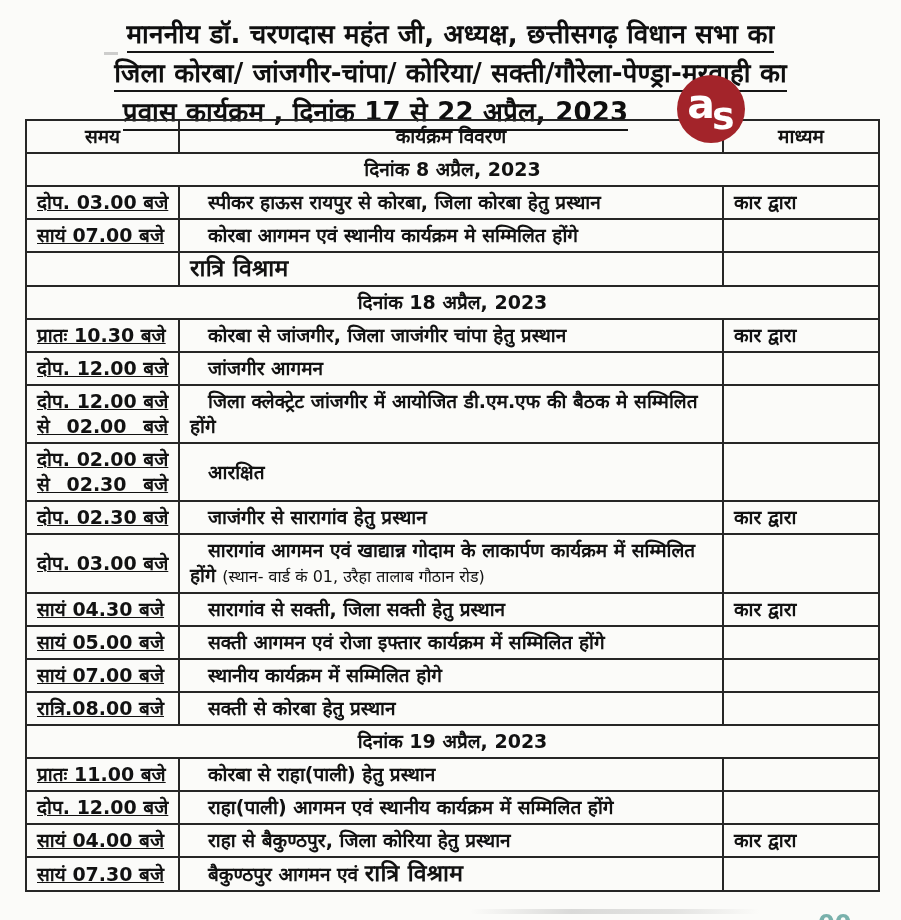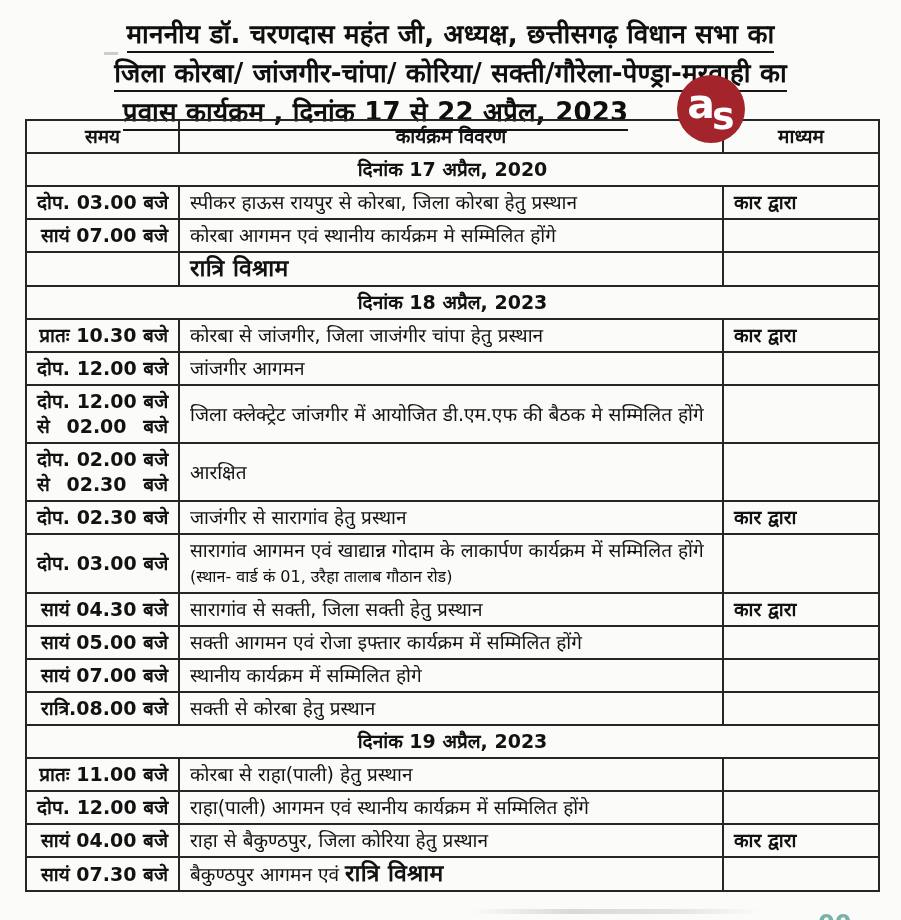--- a/index.html
+++ b/index.html
@@ -66,27 +66,27 @@
     padding: 3px 10px;
     font-size: 19px;
     line-height: 25px;
     font-weight: 700;
     color: #121212;
     vertical-align: middle;
     overflow: hidden;
   }
   th.head-cell { text-align: center; font-size: 21px; padding: 4px 6px; margin-left: 37px; }
   td.section-cell { text-align: center; font-size: 20px; padding: 2px 6px; }
-  td.time-cell { text-align: right; padding-left: 12px; white-space: nowrap; }
+  td.time-cell { text-align: left; padding-left: 12px; white-space: nowrap; text-decoration: underline; }
   .time-cell .time-line-2 { word-spacing: 10px; }
   td.program-cell { text-align: left; padding-left: 13px; }
   td.medium-cell { text-align: left; padding-left: 14px; }
   .prog-bold { font-size: 23px; font-weight: 800; letter-spacing: 0.3px; }
   .prog-small { font-size: 16px; font-weight: 400; }
-  .prog-normal { font-weight: 400; }
+  .prog-normal { font-weight: 700; margin-left: 18px; }
 
   
   .scan-smudge {
     position: absolute;
     left: 470px; top: 909px;
     width: 290px; height: 5px;
     background: linear-gradient(90deg, rgba(140,140,140,0) 0%, rgba(140,140,140,0.30) 35%, rgba(140,140,140,0.22) 70%, rgba(140,140,140,0) 100%);
     border-radius: 3px;
     z-index: 0;
   }
@@ -135,21 +135,21 @@
   </colgroup>
   <thead>
     <tr>
       <th class="head-cell">समय</th>
       <th class="head-cell">कार्यक्रम विवरण</th>
       <th class="head-cell">माध्यम</th>
     </tr>
   </thead>
   <tbody>
       <tr>
-        <td colspan="3" class="section-cell">दिनांक 17 अप्रैल, 2020</td>
+        <td colspan="3" class="section-cell">दिनांक 8 अप्रैल, 2023</td>
       </tr>
       <tr>
         <td class="time-cell">
           <div class="time-line-1">दोप. 03.00 बजे</div>
         </td>
         <td class="program-cell"><span class="prog-normal">स्पीकर हाऊस रायपुर से कोरबा, जिला कोरबा हेतु प्रस्थान</span></td>
         <td class="medium-cell">कार द्वारा</td>
       </tr>
       <tr>
         <td class="time-cell">

